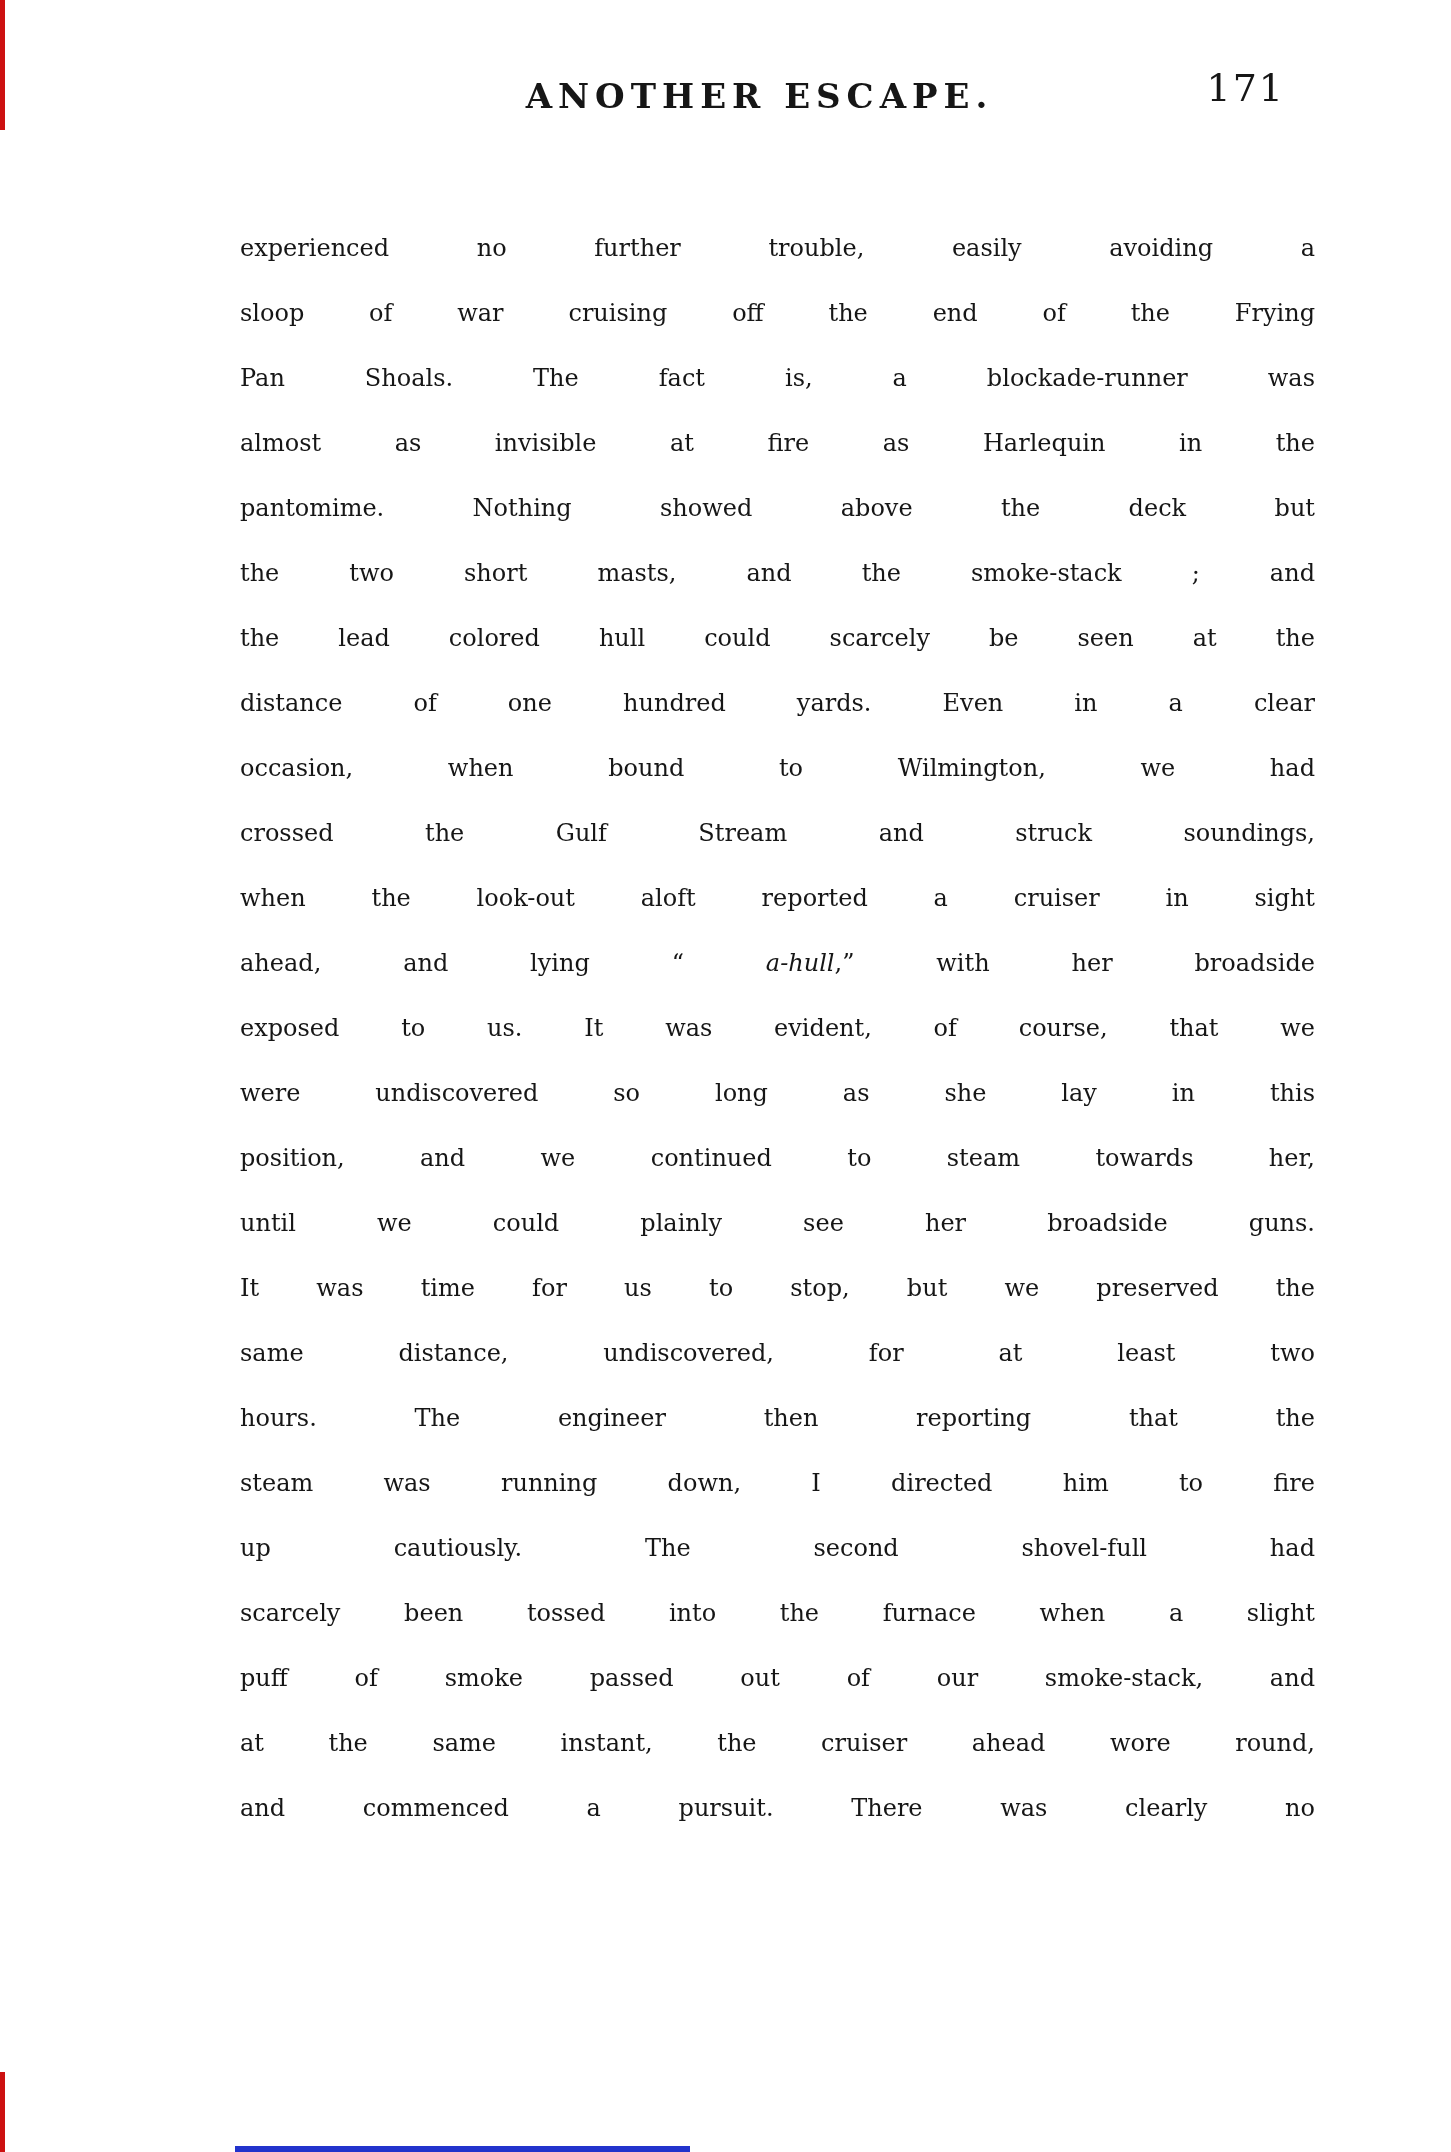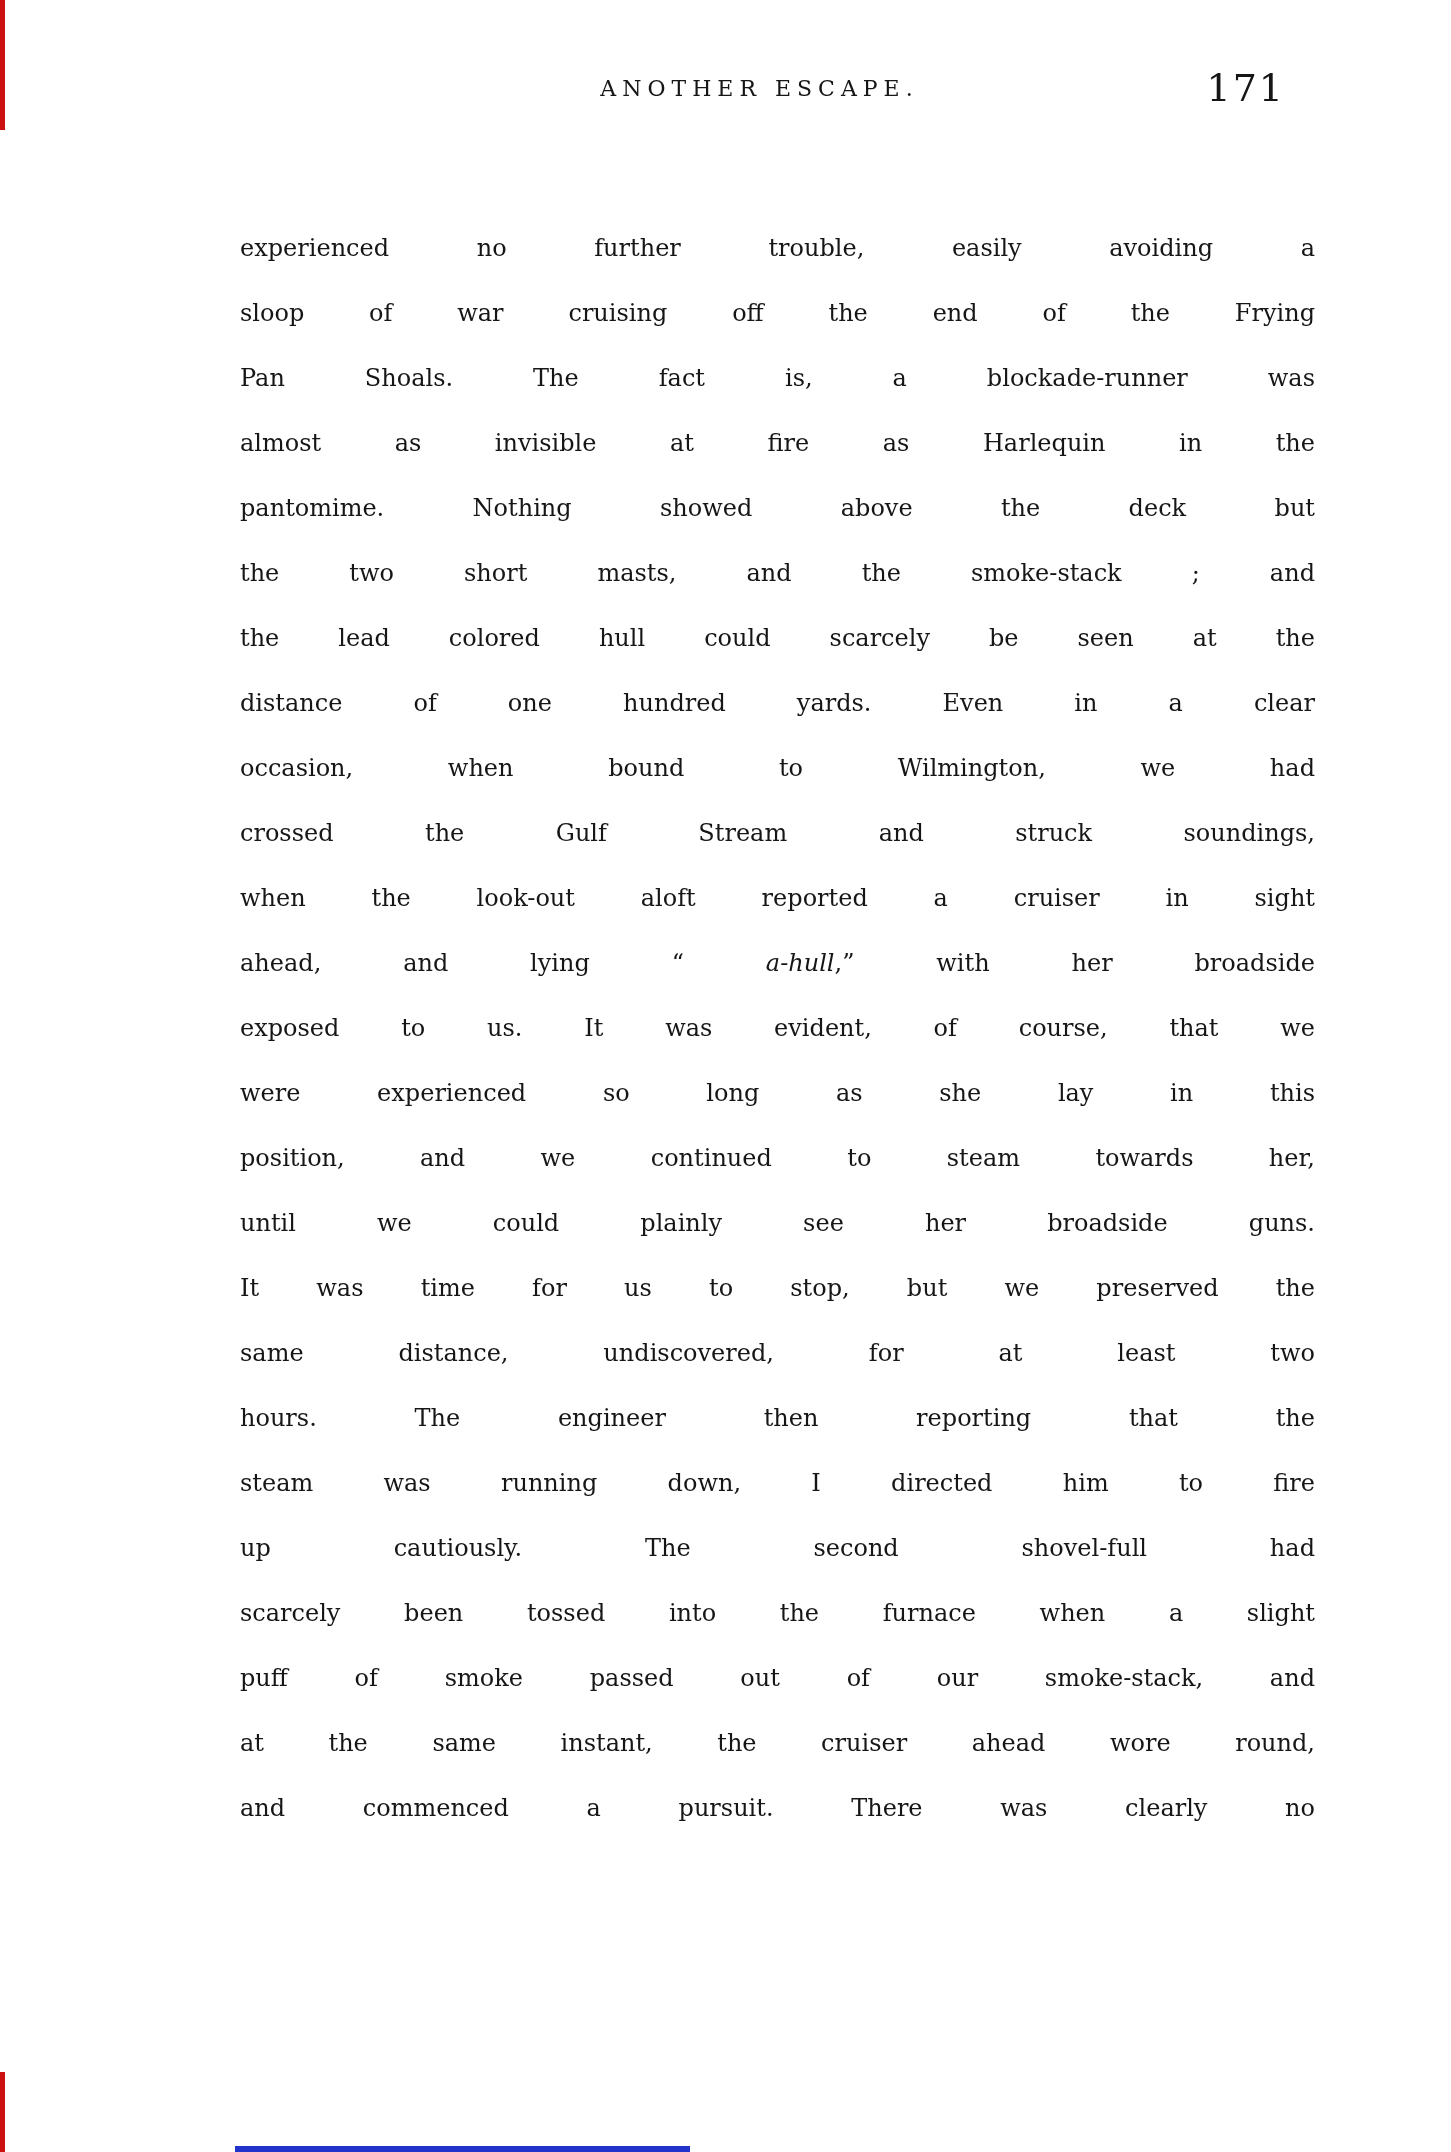--- a/index.html
+++ b/index.html
@@ -18,22 +18,22 @@
   }
   .header-row {
     position: absolute;
     left: 240px;
     top: 76px;
     width: 1075px;
     height: 50px;
   }
   .running-head {
     text-align: center;
-    font-size: 22px;
-    font-weight: 400;
+    font-size: 34px;
+    font-weight: 700;
     letter-spacing: 6px;
     transform: translateX(-18px);
   }
   .page-num {
     position: absolute;
     right: 30px;
     top: -10px;
     font-size: 38px;
     font-weight: 400;
     letter-spacing: 2px;
@@ -83,21 +83,21 @@
       <div class="line"><span>almost as invisible at fire as Harlequin in the</span></div>
       <div class="line"><span>pantomime. Nothing showed above the deck but</span></div>
       <div class="line"><span>the two short masts, and the smoke-stack ; and</span></div>
       <div class="line"><span>the lead colored hull could scarcely be seen at the</span></div>
       <div class="line"><span>distance of one hundred yards. Even in a clear</span></div>
       <div class="line"><span>occasion, when bound to Wilmington, we had</span></div>
       <div class="line"><span>crossed the Gulf Stream and struck soundings,</span></div>
       <div class="line"><span>when the look-out aloft reported a cruiser in sight</span></div>
       <div class="line"><span>ahead, and lying “ </span><span class="em">a-hull</span><span>,” with her broadside</span></div>
       <div class="line"><span>exposed to us. It was evident, of course, that we</span></div>
-      <div class="line"><span>were experienced so long as she lay in this</span></div>
+      <div class="line"><span>were undiscovered so long as she lay in this</span></div>
       <div class="line"><span>position, and we continued to steam towards her,</span></div>
       <div class="line"><span>until we could plainly see her broadside guns.</span></div>
       <div class="line"><span>It was time for us to stop, but we preserved the</span></div>
       <div class="line"><span>same distance, undiscovered, for at least two</span></div>
       <div class="line"><span>hours. The engineer then reporting that the</span></div>
       <div class="line"><span>steam was running down, I directed him to fire</span></div>
       <div class="line"><span>up cautiously. The second shovel-full had</span></div>
       <div class="line"><span>scarcely been tossed into the furnace when a slight</span></div>
       <div class="line"><span>puff of smoke passed out of our smoke-stack, and</span></div>
       <div class="line"><span>at the same instant, the cruiser ahead wore round,</span></div>

